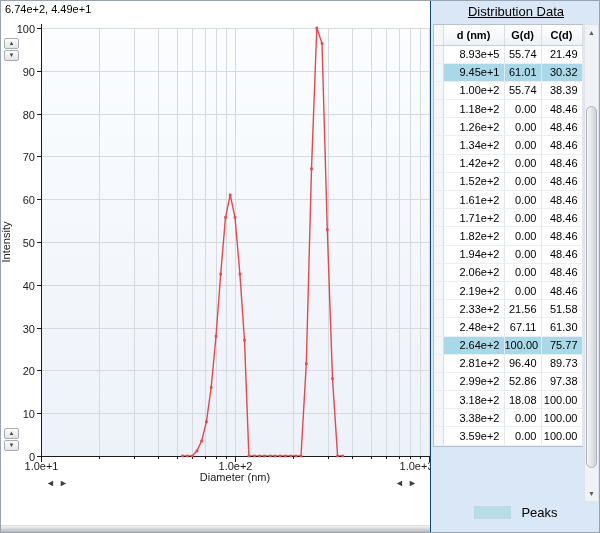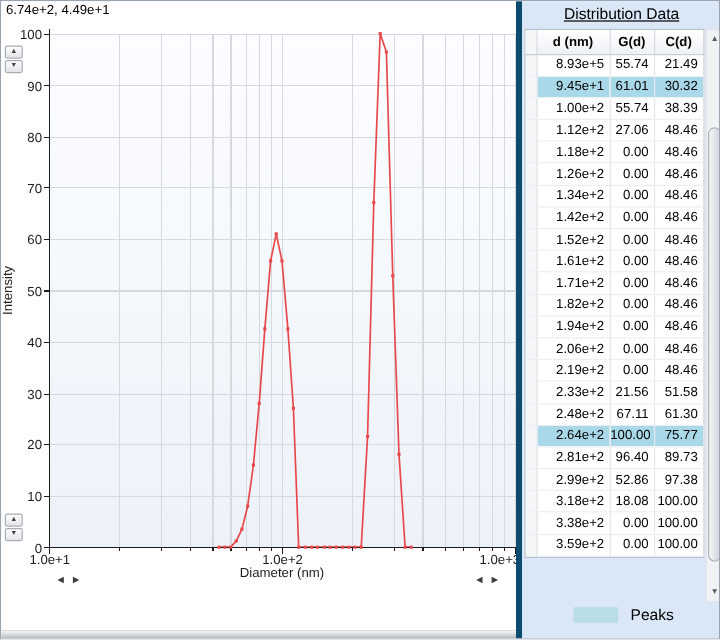--- a/index.html
+++ b/index.html
@@ -16,21 +16,21 @@
               background:linear-gradient(#fdfdfd,#e2e4e8); font-size:6px; line-height:9px; text-align:center; color:#444; cursor:default; }
   .h-arrows { position:absolute; top:477px; font-size:9px; color:#3c3c3c; letter-spacing:4px; white-space:nowrap; }
   .h-arrows.left { left:45px; } .h-arrows.right { left:394px; }
   .legend-box { position:absolute; left:45px; top:496px; width:369px; height:27px; border:1px solid #1d1d1d; background:#fff;
                 display:flex; align-items:center; padding-left:12px; }
   .legend-item { display:flex; align-items:center; gap:7px; font-size:11px; color:#000; }
   .bottom-strip { position:absolute; left:0; bottom:0; width:429px; height:7px;
                   border-top:1px solid #dcdcdc; background:linear-gradient(#f4f4f4,#b6b9bd); }
 
   
-  .data-pane { position:absolute; left:429px; top:0; width:171px; height:531px; background:#d9e7f7; border-left:5px solid #0c4a6e; }
+  .data-pane { position:absolute; left:429px; top:0; width:171px; height:531px; background:#d9e7f7; border-left:1px solid #0c4a6e; }
   .panel-title { margin-top:3px; text-align:center; font-size:13px; color:#000; text-decoration:underline; }
   .table-wrap { position:absolute; left:2px; top:23px; width:150px; background:#fff; border:1px solid #b7c1cb; }
   table { border-collapse:collapse; table-layout:fixed; width:148px; font-size:11px; color:#000; }
   th { height:20px; font-weight:bold; text-align:center; background:linear-gradient(#ffffff,#eef1f5);
        border-right:1px solid #d7dde3; border-bottom:1px solid #c6ced7; }
   td { height:18.2px; text-align:right; padding-right:4px; border-right:1px solid #e3e8ee; border-bottom:1px solid #ebeff3; white-space:nowrap; overflow:hidden; }
   td.rowhdr, th.rowhdr { padding:0; background:#f5f6f8; border-right:1px solid #d7dde3; }
   tr.hl td:not(.rowhdr) { background:var(--hl, #a9d9e9); }
   .vscroll { position:absolute; left:153px; top:23px; width:15px; height:478px; background:#f1f2f5; border:1px solid #dfe2e6; }
   .vs-btn { position:absolute; left:0; width:13px; height:15px; font-size:7px; line-height:15px; text-align:center; color:#5a5f66; }
@@ -221,26 +221,20 @@
               <td>30.32</td>
             </tr>
             <tr>
               <td class="rowhdr"></td>
               <td>1.00e+2</td>
               <td>55.74</td>
               <td>38.39</td>
             </tr>
             <tr>
               <td class="rowhdr"></td>
-              <td>1.12e+2</td>
-              <td>27.06</td>
-              <td>48.46</td>
-            </tr>
-            <tr>
-              <td class="rowhdr"></td>
               <td>1.18e+2</td>
               <td>0.00</td>
               <td>48.46</td>
             </tr>
             <tr>
               <td class="rowhdr"></td>
               <td>1.26e+2</td>
               <td>0.00</td>
               <td>48.46</td>
             </tr>

